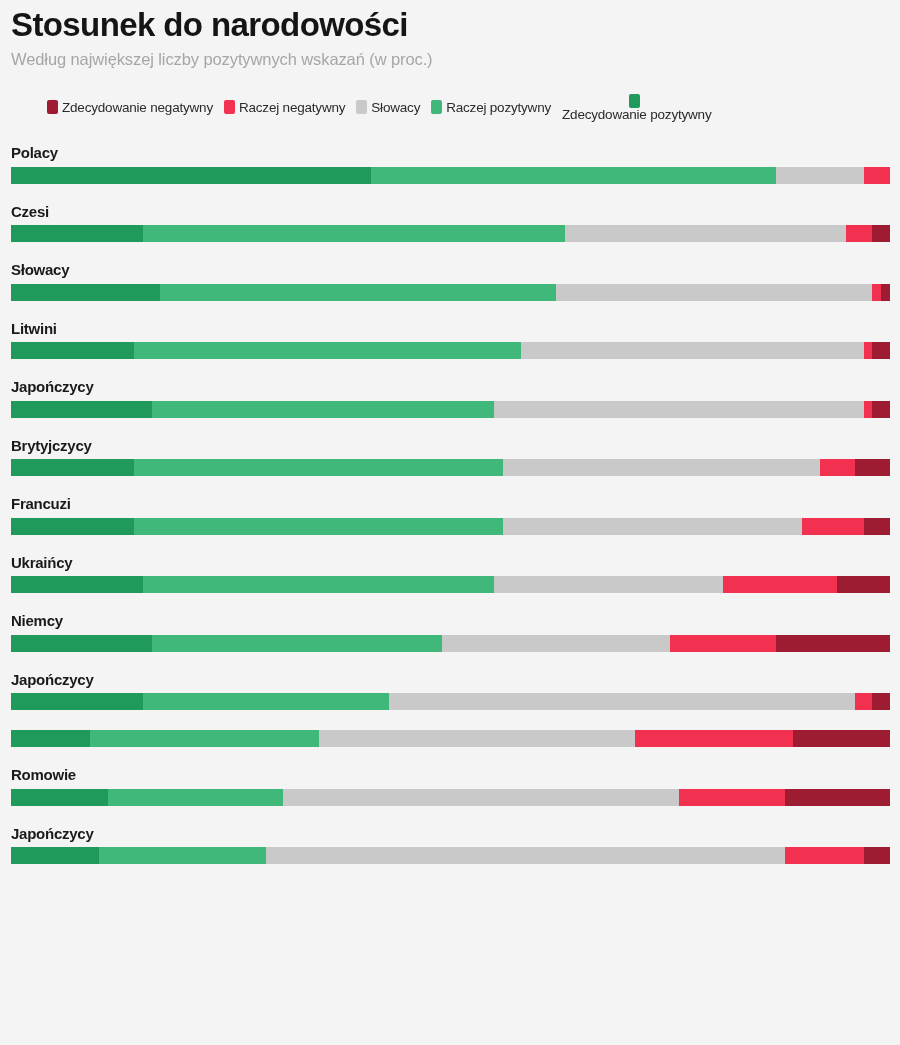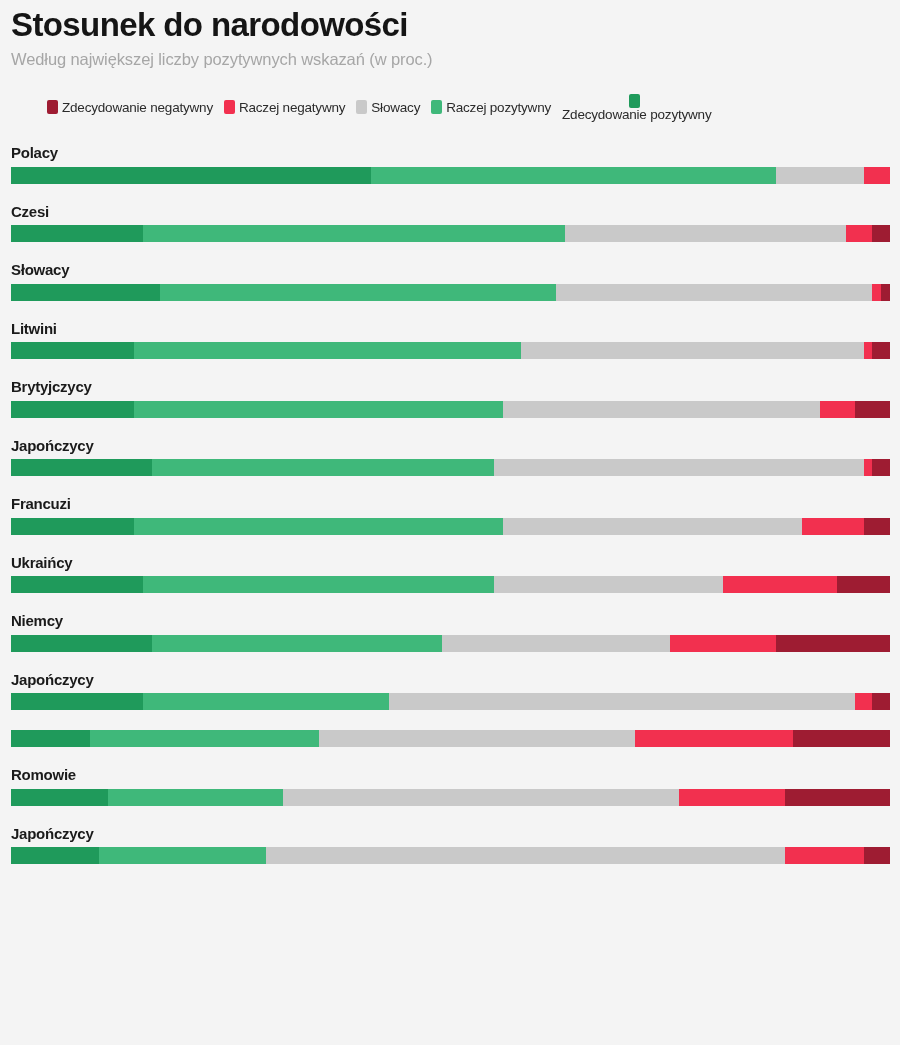--- a/index.html
+++ b/index.html
@@ -155,40 +155,40 @@
         <div class="row-label">Litwini</div>
         <div class="bar">
           <div class="seg" title="Litwini: 14%" style="width: 14%; background: rgb(31, 154, 91);"></div>
           <div class="seg" title="Litwini: 44%" style="width: 44%; background: rgb(63, 184, 122);"></div>
           <div class="seg" title="Litwini: 39%" style="width: 39%; background: rgb(201, 201, 201);"></div>
           <div class="seg" title="Litwini: 1%" style="width: 1%; background: rgb(242, 48, 79);"></div>
           <div class="seg" title="Litwini: 2%" style="width: 2%; background: rgb(158, 28, 50);"></div>
         </div>
       </div>
       <div class="row">
+        <div class="row-label">Japończycy</div>
+        <div class="bar">
+          <div class="seg" title="Japończycy: 16%" style="width: 16%; background: rgb(31, 154, 91);"></div>
+          <div class="seg" title="Japończycy: 39%" style="width: 39%; background: rgb(63, 184, 122);"></div>
+          <div class="seg" title="Japończycy: 42%" style="width: 42%; background: rgb(201, 201, 201);"></div>
+          <div class="seg" title="Japończycy: 1%" style="width: 1%; background: rgb(242, 48, 79);"></div>
+          <div class="seg" title="Japończycy: 2%" style="width: 2%; background: rgb(158, 28, 50);"></div>
+        </div>
+      </div>
+      <div class="row">
         <div class="row-label">Brytyjczycy</div>
         <div class="bar">
           <div class="seg" title="Brytyjczycy: 14%" style="width: 14%; background: rgb(31, 154, 91);"></div>
           <div class="seg" title="Brytyjczycy: 42%" style="width: 42%; background: rgb(63, 184, 122);"></div>
           <div class="seg" title="Brytyjczycy: 36%" style="width: 36%; background: rgb(201, 201, 201);"></div>
           <div class="seg" title="Brytyjczycy: 4%" style="width: 4%; background: rgb(242, 48, 79);"></div>
           <div class="seg" title="Brytyjczycy: 4%" style="width: 4%; background: rgb(158, 28, 50);"></div>
         </div>
       </div>
       <div class="row">
-        <div class="row-label">Japończycy</div>
-        <div class="bar">
-          <div class="seg" title="Japończycy: 16%" style="width: 16%; background: rgb(31, 154, 91);"></div>
-          <div class="seg" title="Japończycy: 39%" style="width: 39%; background: rgb(63, 184, 122);"></div>
-          <div class="seg" title="Japończycy: 42%" style="width: 42%; background: rgb(201, 201, 201);"></div>
-          <div class="seg" title="Japończycy: 1%" style="width: 1%; background: rgb(242, 48, 79);"></div>
-          <div class="seg" title="Japończycy: 2%" style="width: 2%; background: rgb(158, 28, 50);"></div>
-        </div>
-      </div>
-      <div class="row">
         <div class="row-label">Francuzi</div>
         <div class="bar">
           <div class="seg" title="Francuzi: 14%" style="width: 14%; background: rgb(31, 154, 91);"></div>
           <div class="seg" title="Francuzi: 42%" style="width: 42%; background: rgb(63, 184, 122);"></div>
           <div class="seg" title="Francuzi: 34%" style="width: 34%; background: rgb(201, 201, 201);"></div>
           <div class="seg" title="Francuzi: 7%" style="width: 7%; background: rgb(242, 48, 79);"></div>
           <div class="seg" title="Francuzi: 3%" style="width: 3%; background: rgb(158, 28, 50);"></div>
         </div>
       </div>
       <div class="row">

